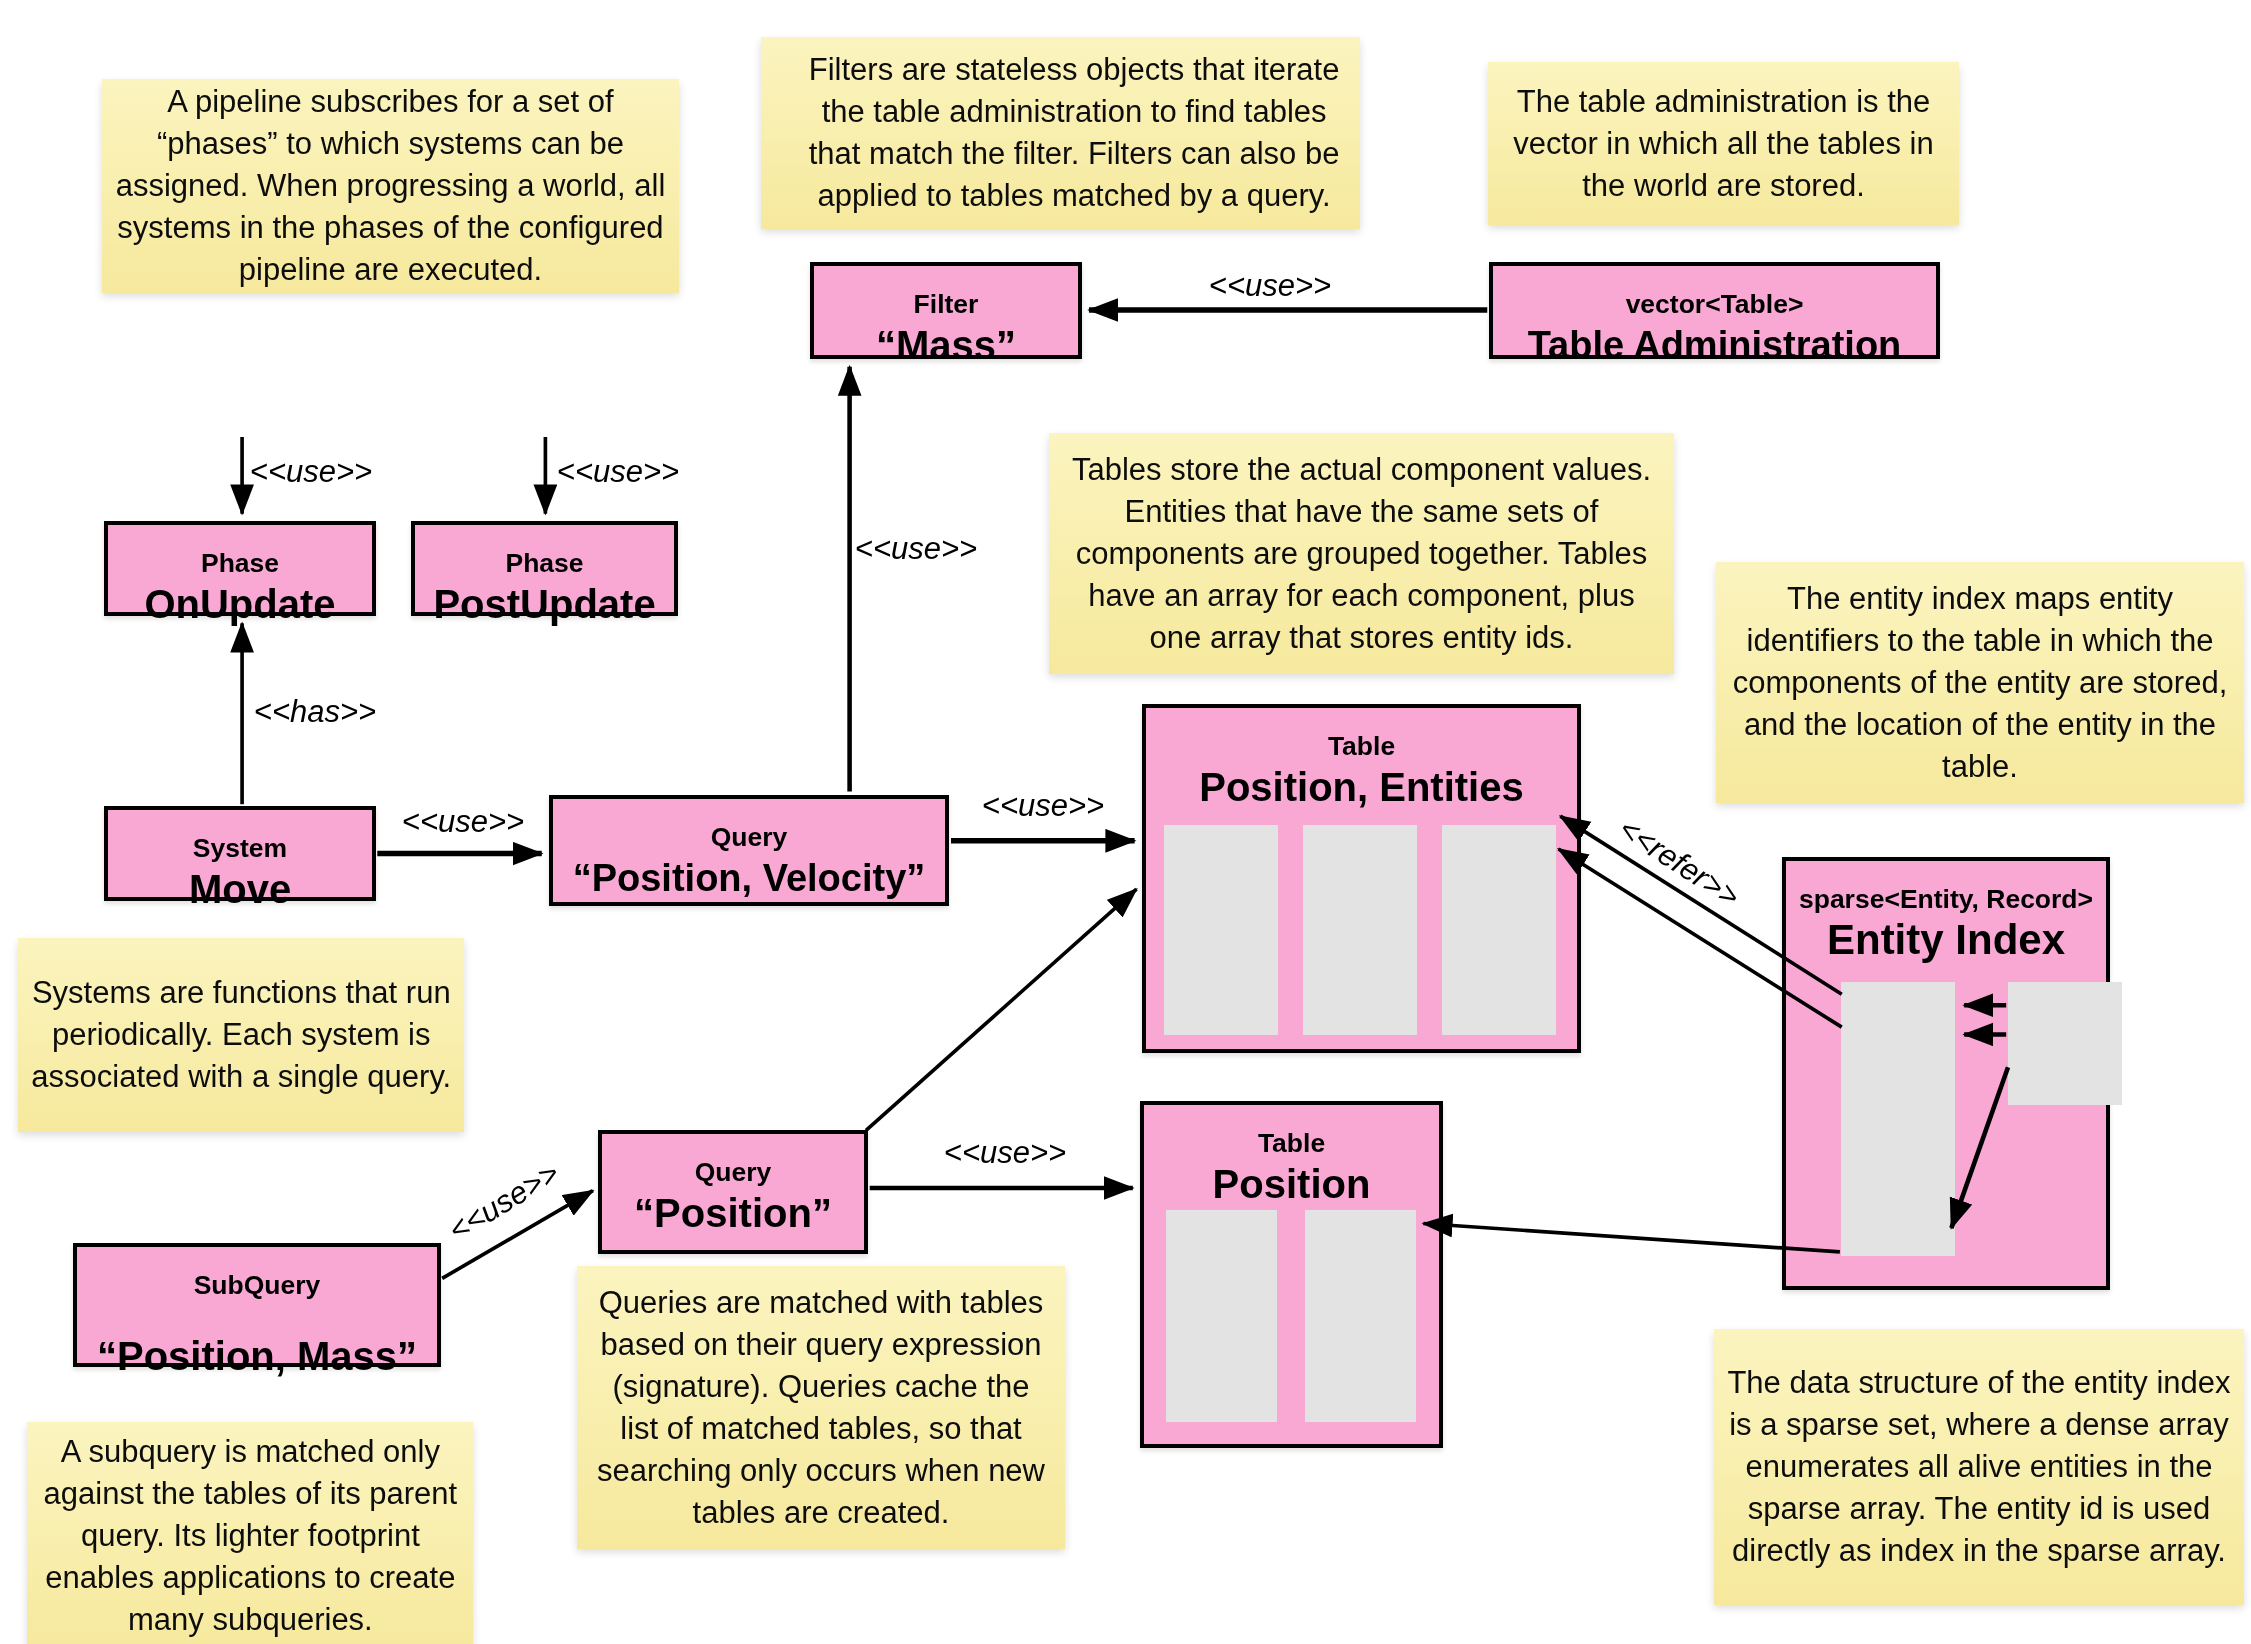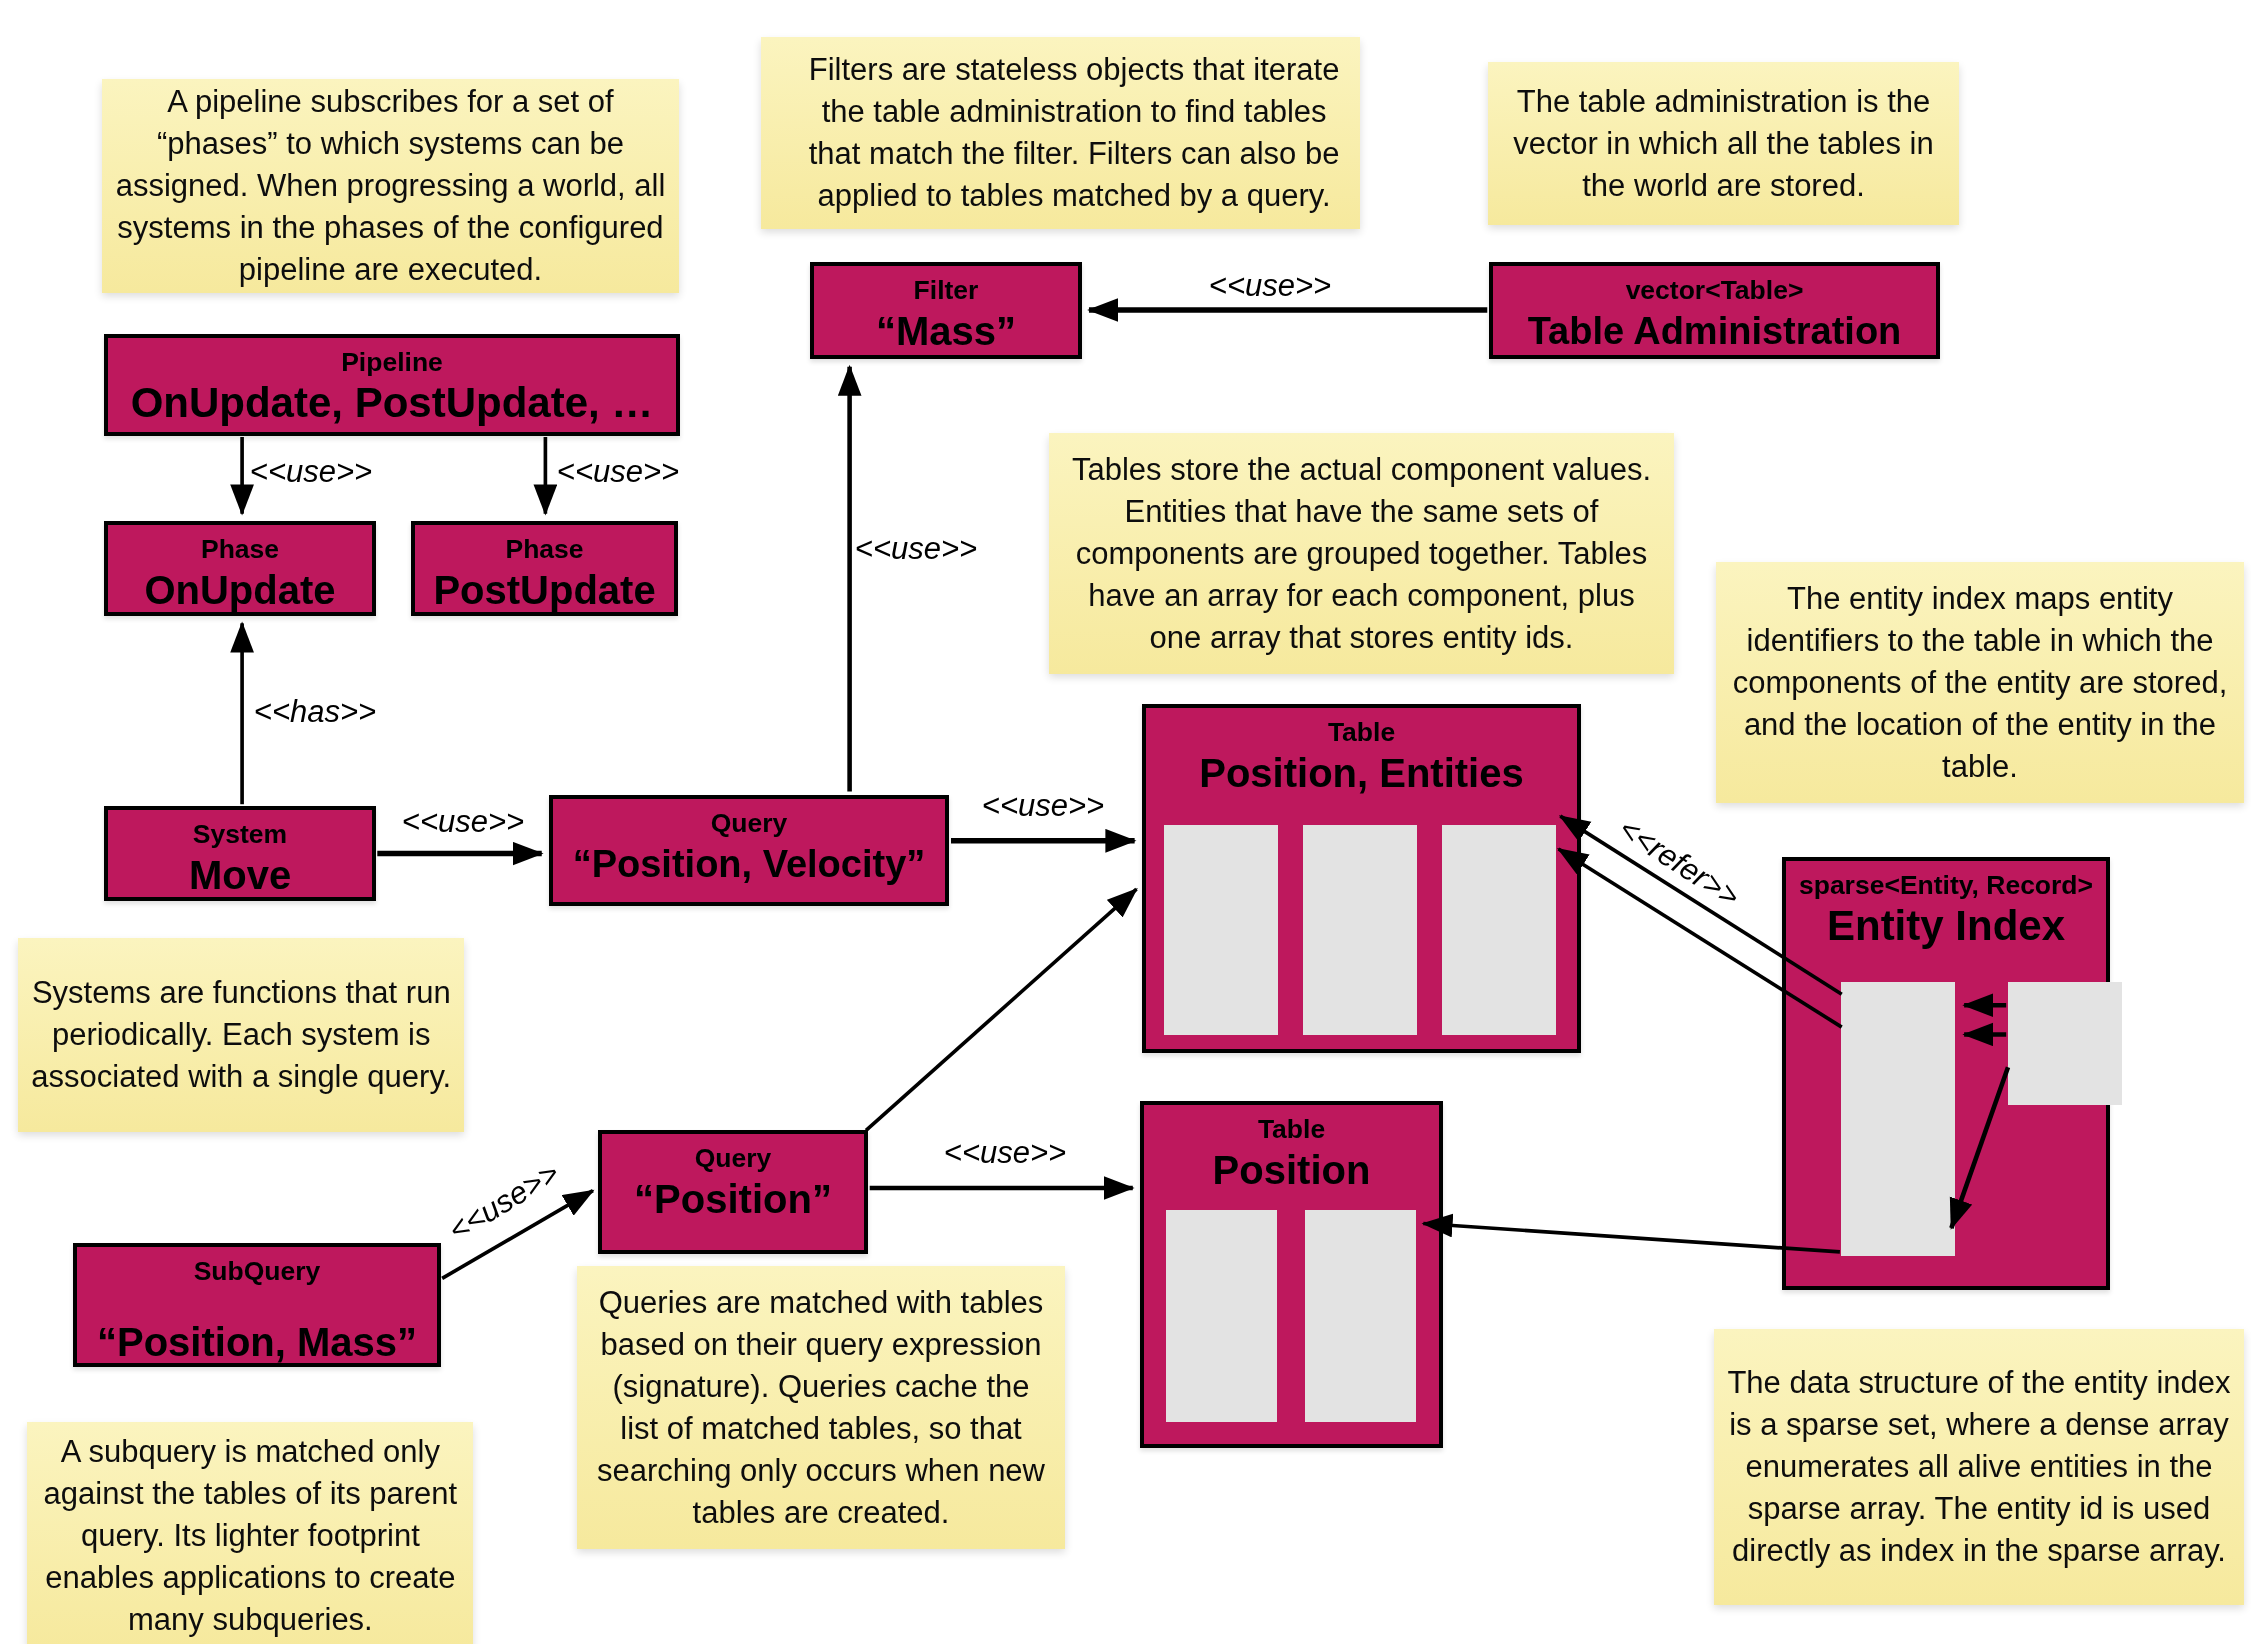--- a/index.html
+++ b/index.html
@@ -17,26 +17,26 @@
     display:flex;align-items:center;justify-content:center;
     text-align:center;
     color:#0d0d0d;
     font-size:31px;line-height:42px;
     padding:9.1px 12.8px;
     box-sizing:border-box;
     z-index:1;
   }
   .node{
     position:absolute;
-    background:#be185d;
+    background:#f9a8d4;
     border:4.6px solid #000;
     box-sizing:border-box;
     display:flex;flex-direction:column;align-items:center;
     text-align:center;
-    padding-top:8px;
+    padding-top:22px;
     z-index:2;
     box-shadow:0 2.7px 4.6px rgba(0,0,0,0.12);
   }
   .node .stereo{font-weight:bold;font-size:26.5px;line-height:33px;white-space:nowrap;}
   .node .name{font-weight:bold;font-size:40px;line-height:48px;white-space:nowrap;}
   .bar{position:absolute;background:#e3e3e3;z-index:3;}
   #edges{position:absolute;left:0;top:0;z-index:5;pointer-events:none;}
   .elabel{
     position:absolute;z-index:6;
     transform:translate(-50%,-50%);
@@ -120,24 +120,20 @@
   <div class="note" id="note-subquery">
       <span>A subquery is matched only against the tables of its parent query. Its lighter footprint enables applications to create many subqueries.</span>
     </div>
   <div class="note" id="note-queries">
       <span>Queries are matched with tables based on their query expression (signature). Queries cache the list of matched tables, so that searching only occurs when new tables are created.</span>
     </div>
   <div class="note" id="note-sparse">
       <span>The data structure of the entity index is a sparse set, where a dense array enumerates all alive entities in the sparse array. The entity id is used directly as index in the sparse array.</span>
     </div>
 
-  <div class="node" id="node-pipeline">
-    <div class="stereo">Pipeline</div>
-    <div class="name">OnUpdate, PostUpdate, …</div>
-  </div>
 
   <div class="node" id="node-filter">
     <div class="stereo">Filter</div>
     <div class="name">“Mass”</div>
   </div>
 
   <div class="node" id="node-table-admin">
     <div class="stereo">vector&lt;Table&gt;</div>
     <div class="name">Table Administration</div>
   </div>

